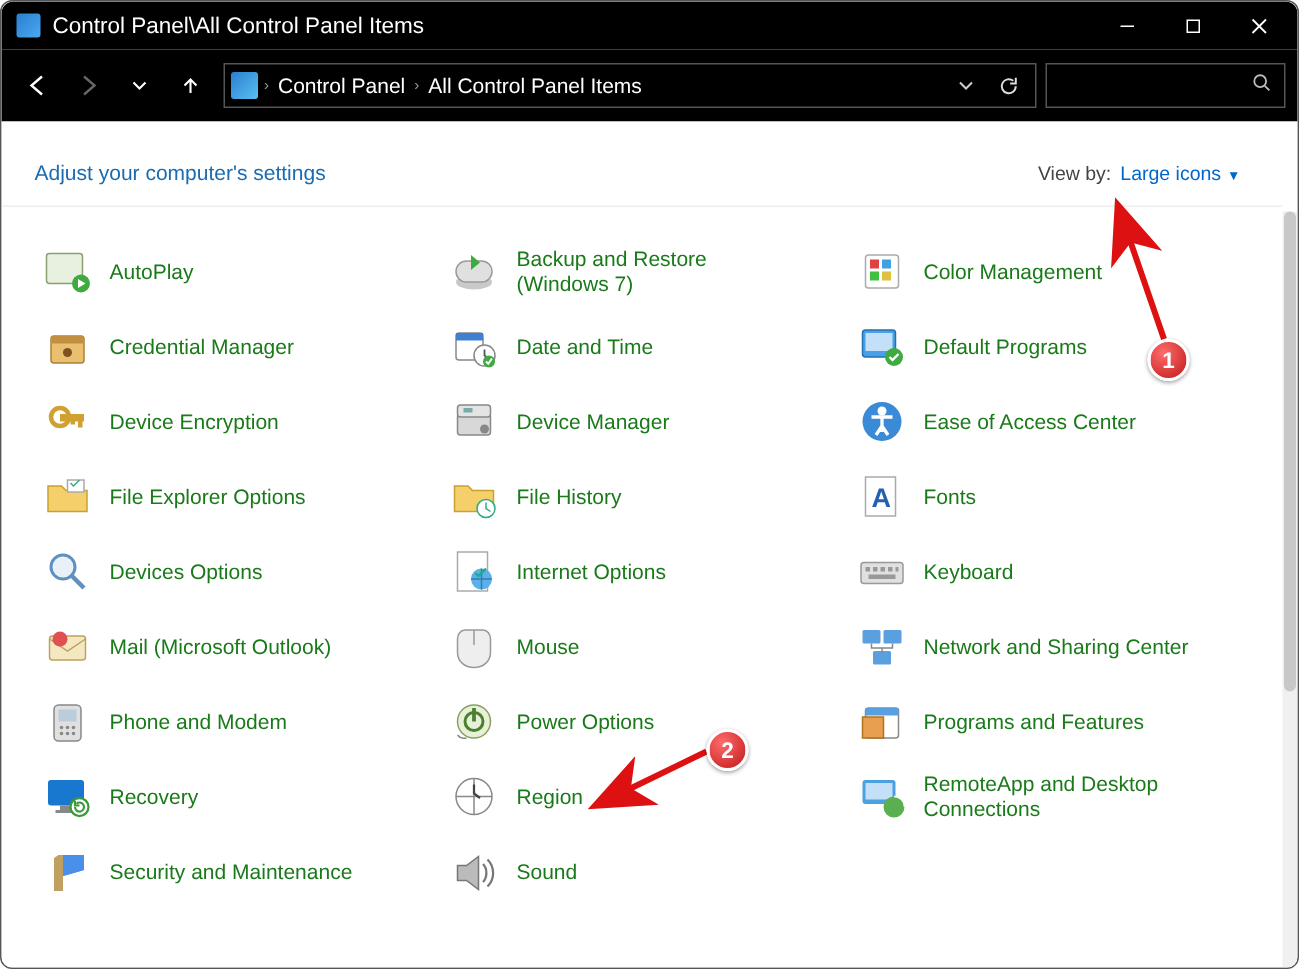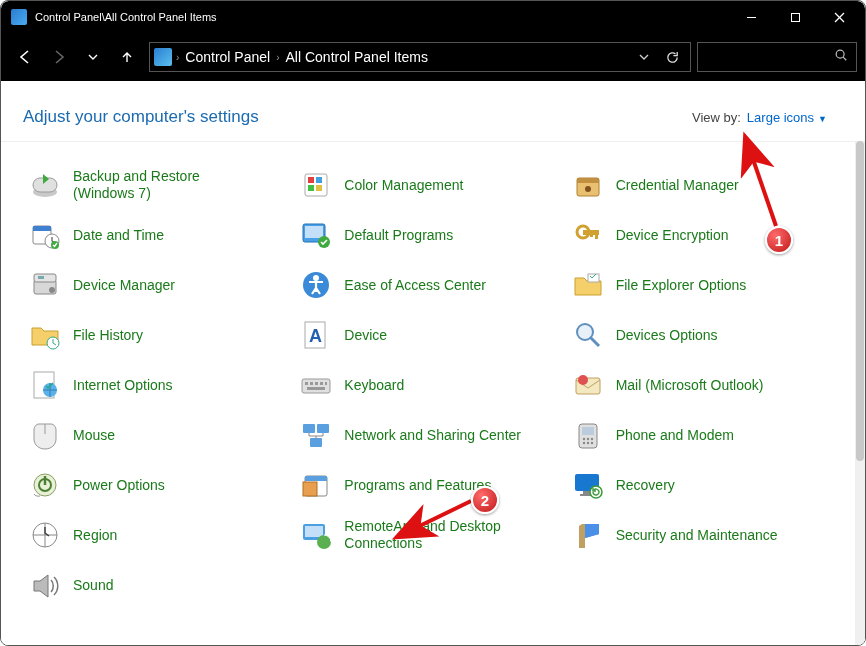--- a/index.html
+++ b/index.html
@@ -1,38 +1,38 @@
 <!DOCTYPE html>
 <html><head>
 <meta charset="utf-8">
 <style>
   * { box-sizing: border-box; margin:0; padding:0; font-family: "Segoe UI", Arial, sans-serif; }
   body { background:#fff; width:866px; height:646px; overflow:hidden; position:relative; border:1px solid #555; border-radius:8px; }
   
-  .titlebar { background:#000; color:#fff; height:32px; display:flex; align-items:center; padding:0 4px 0 10px; font-size:11px; border-radius:8px 8px 0 0;}
+  .titlebar { background:#000; color:#fff; height:32px; display:flex; align-items:center; padding:0 4px 0 10px; font-size:15px; border-radius:8px 8px 0 0;}
   .titlebar .titlebar-icon { width:16px; height:16px; margin-right:8px; background:linear-gradient(135deg,#2a7ed0,#4aa9f0); border-radius:2px; }
   .titlebar .title-text { flex:1; }
   .titlebar .winbtn { width:44px; height:32px; display:flex; align-items:center; justify-content:center; color:#fff; }
   
   .toolbar { background:#000; height:48px; display:flex; align-items:center; padding:0 8px; gap:2px; }
   .navbtn { width:32px; height:32px; display:flex; align-items:center; justify-content:center; color:#fff; }
   .navbtn.dis { color:#666; }
   .addrbox { flex:1; height:30px; background:#000; border:1px solid #555; display:flex; align-items:center; padding:0 4px; margin:0 4px;}
   .addrbox .cp-mini { width:18px; height:18px; margin-right:4px; background:linear-gradient(135deg,#2a7ed0,#5ac0f0); border-radius:2px; }
   .addrbox .crumb { color:#fff; font-size:14px; padding:0 6px; }
   .addrbox .sep { color:#999; font-size:10px; }
   .addrbox .spacer { flex:1; }
   .addrbox .drop, .addrbox .refresh { width:28px; height:28px; display:flex; align-items:center; justify-content:center; color:#fff; }
   .searchbox { width:160px; height:30px; background:#000; border:1px solid #555; display:flex; align-items:center; justify-content:flex-end; padding:0 8px;}
   .searchbox .mag { color:#bbb; }
   
   .content { position:absolute; top:80px; left:0; right:0; bottom:0; background:#fff; overflow:hidden;}
   .scroll { position:absolute; top:0; left:0; right:10px; bottom:0; overflow:hidden; }
   .header-row { display:flex; align-items:center; padding:26px 28px 14px 22px; border-bottom:1px solid #eee;}
-  .header-row .heading { color:#1b6bb0; font-size:17px; font-weight:400; flex:1;}
+  .header-row .heading { color:#1b6bb0; font-size:14px; font-weight:400; flex:1;}
   .header-row .viewby-label { color:#444; font-size:13px; margin-right:6px;}
   .header-row .viewby-value { color:#0066cc; font-size:13px; cursor:pointer;}
   .header-row .viewby-value .tri { font-size:9px; margin-left:4px;}
   .grid { display:grid; grid-template-columns: repeat(3, 1fr); column-gap:0; row-gap:4px; padding:20px 20px 0 20px;}
   .item { display:flex; align-items:center; height:46px; padding:2px 4px; cursor:pointer;}
   .item .icon { width:40px; height:40px; margin-right:8px; display:flex; align-items:center; justify-content:center; flex-shrink:0;}
   .item .icon svg { width:34px; height:34px; }
   .item .label { color:#1a7a1a; font-size:14px; line-height:1.2; max-width:180px;}
   
   .sbar { position:absolute; right:0; top:60px; bottom:0; width:10px; background:#f0f0f0;}
@@ -120,20 +120,30 @@
       <div class="heading">Adjust your computer's settings</div>
       <span class="viewby-label">View by:</span>
       <span class="viewby-value">
         <span>Large icons</span><span class="tri">▼</span>
       </span>
     </div>
     <div class="grid" id="items-grid">
         <div class="item">
           <div class="icon">
             <svg viewBox="0 0 34 34">
+              <rect x="3" y="5" width="24" height="20" rx="2" fill="#e8f0e0" stroke="#8aa06f"></rect>
+              <circle cx="26" cy="25" r="6" fill="#3faa3f"></circle>
+              <path d="M24 22l5 3-5 3z" fill="#fff"></path>
+            </svg>
+          </div>
+          <div class="label">AutoPlay</div>
+        </div>
+        <div class="item">
+          <div class="icon">
+            <svg viewBox="0 0 34 34">
               <ellipse cx="17" cy="24" rx="12" ry="5" fill="#c9c9c9"></ellipse>
               <rect x="5" y="10" width="24" height="14" rx="7" fill="#e0e0e0" stroke="#9a9a9a"></rect>
               <path d="M15 6l6 5-6 5z" fill="#3faa3f"></path>
             </svg>
           </div>
           <div class="label">Backup and Restore (Windows 7)</div>
         </div>
         <div class="item">
           <div class="icon">
             <svg viewBox="0 0 34 34">
@@ -232,21 +242,21 @@
           </div>
           <div class="label">File History</div>
         </div>
         <div class="item">
           <div class="icon">
             <svg viewBox="0 0 34 34">
               <rect x="6" y="4" width="20" height="26" fill="#fff" stroke="#aaa"></rect>
               <text x="10" y="24" font-size="18" font-family="Georgia" fill="#2560b0" font-weight="bold">A</text>
             </svg>
           </div>
-          <div class="label">Device</div>
+          <div class="label">Fonts</div>
         </div>
         <div class="item">
           <div class="icon">
             <svg viewBox="0 0 34 34">
               <circle cx="14" cy="14" r="8" fill="#e8f0f8" stroke="#6090c0" stroke-width="2"></circle>
               <line x1="19" y1="19" x2="28" y2="28" stroke="#6090c0" stroke-width="3"></line>
             </svg>
           </div>
           <div class="label">Devices Options</div>
         </div>

